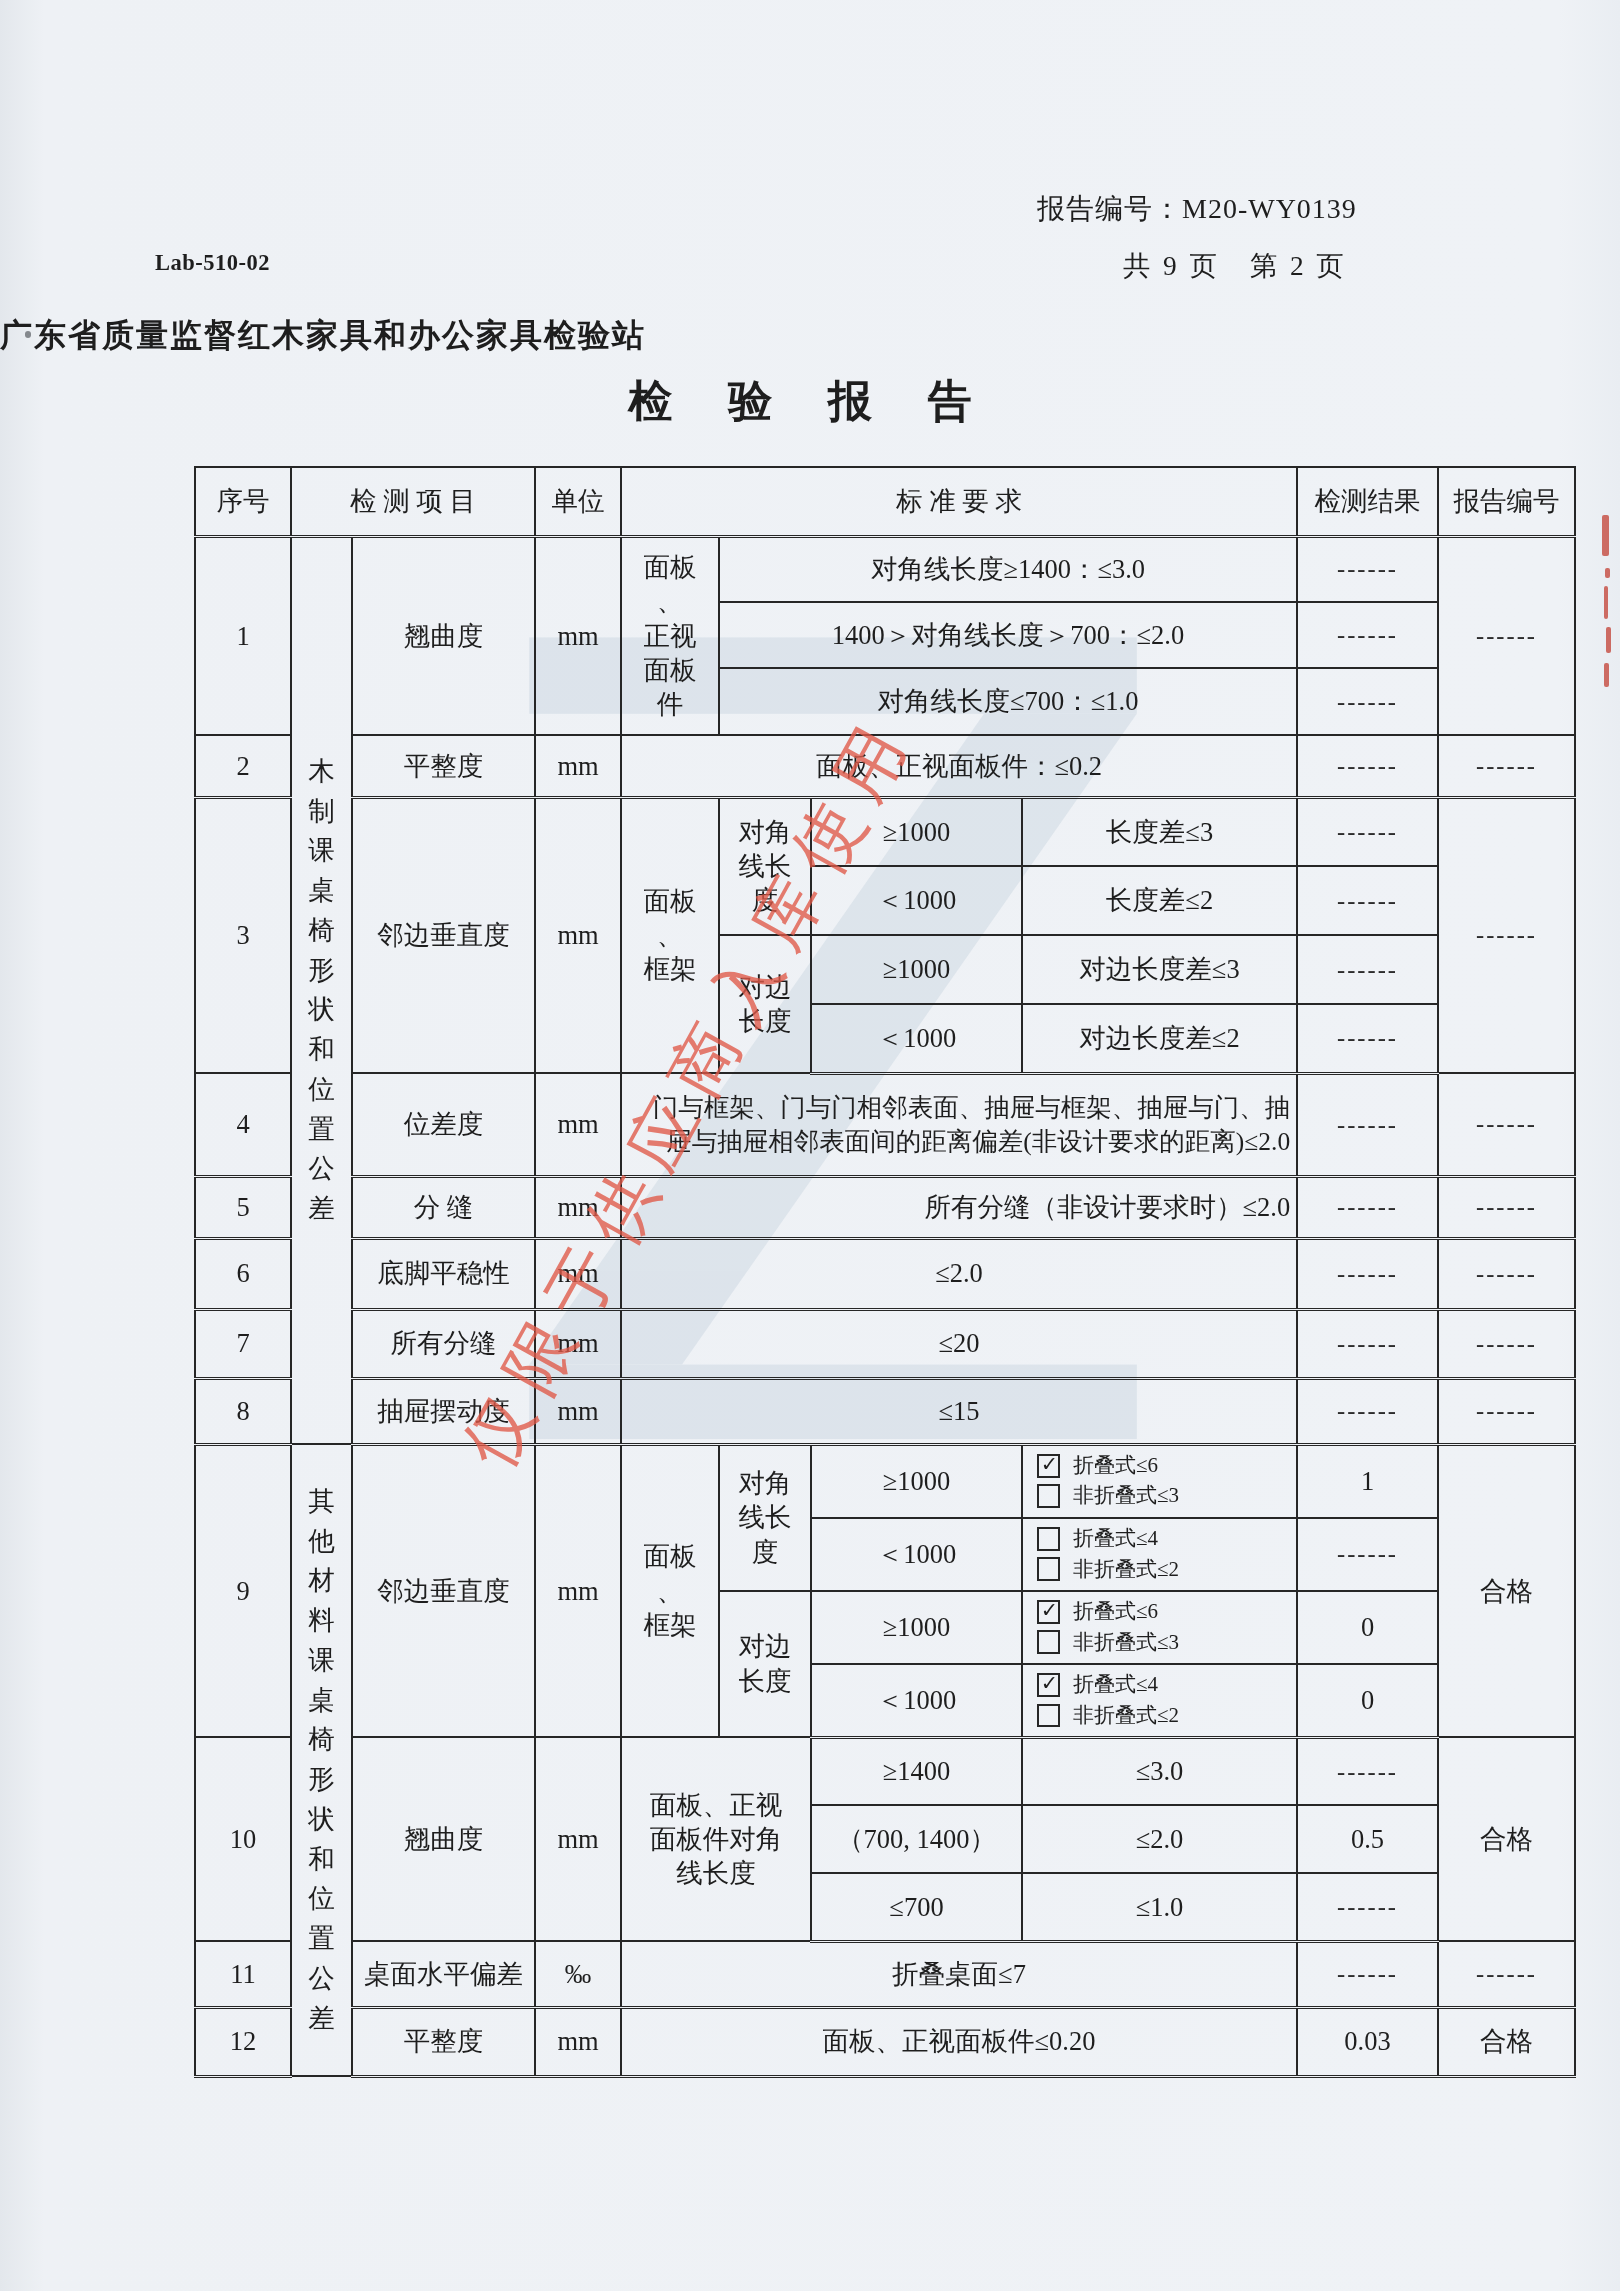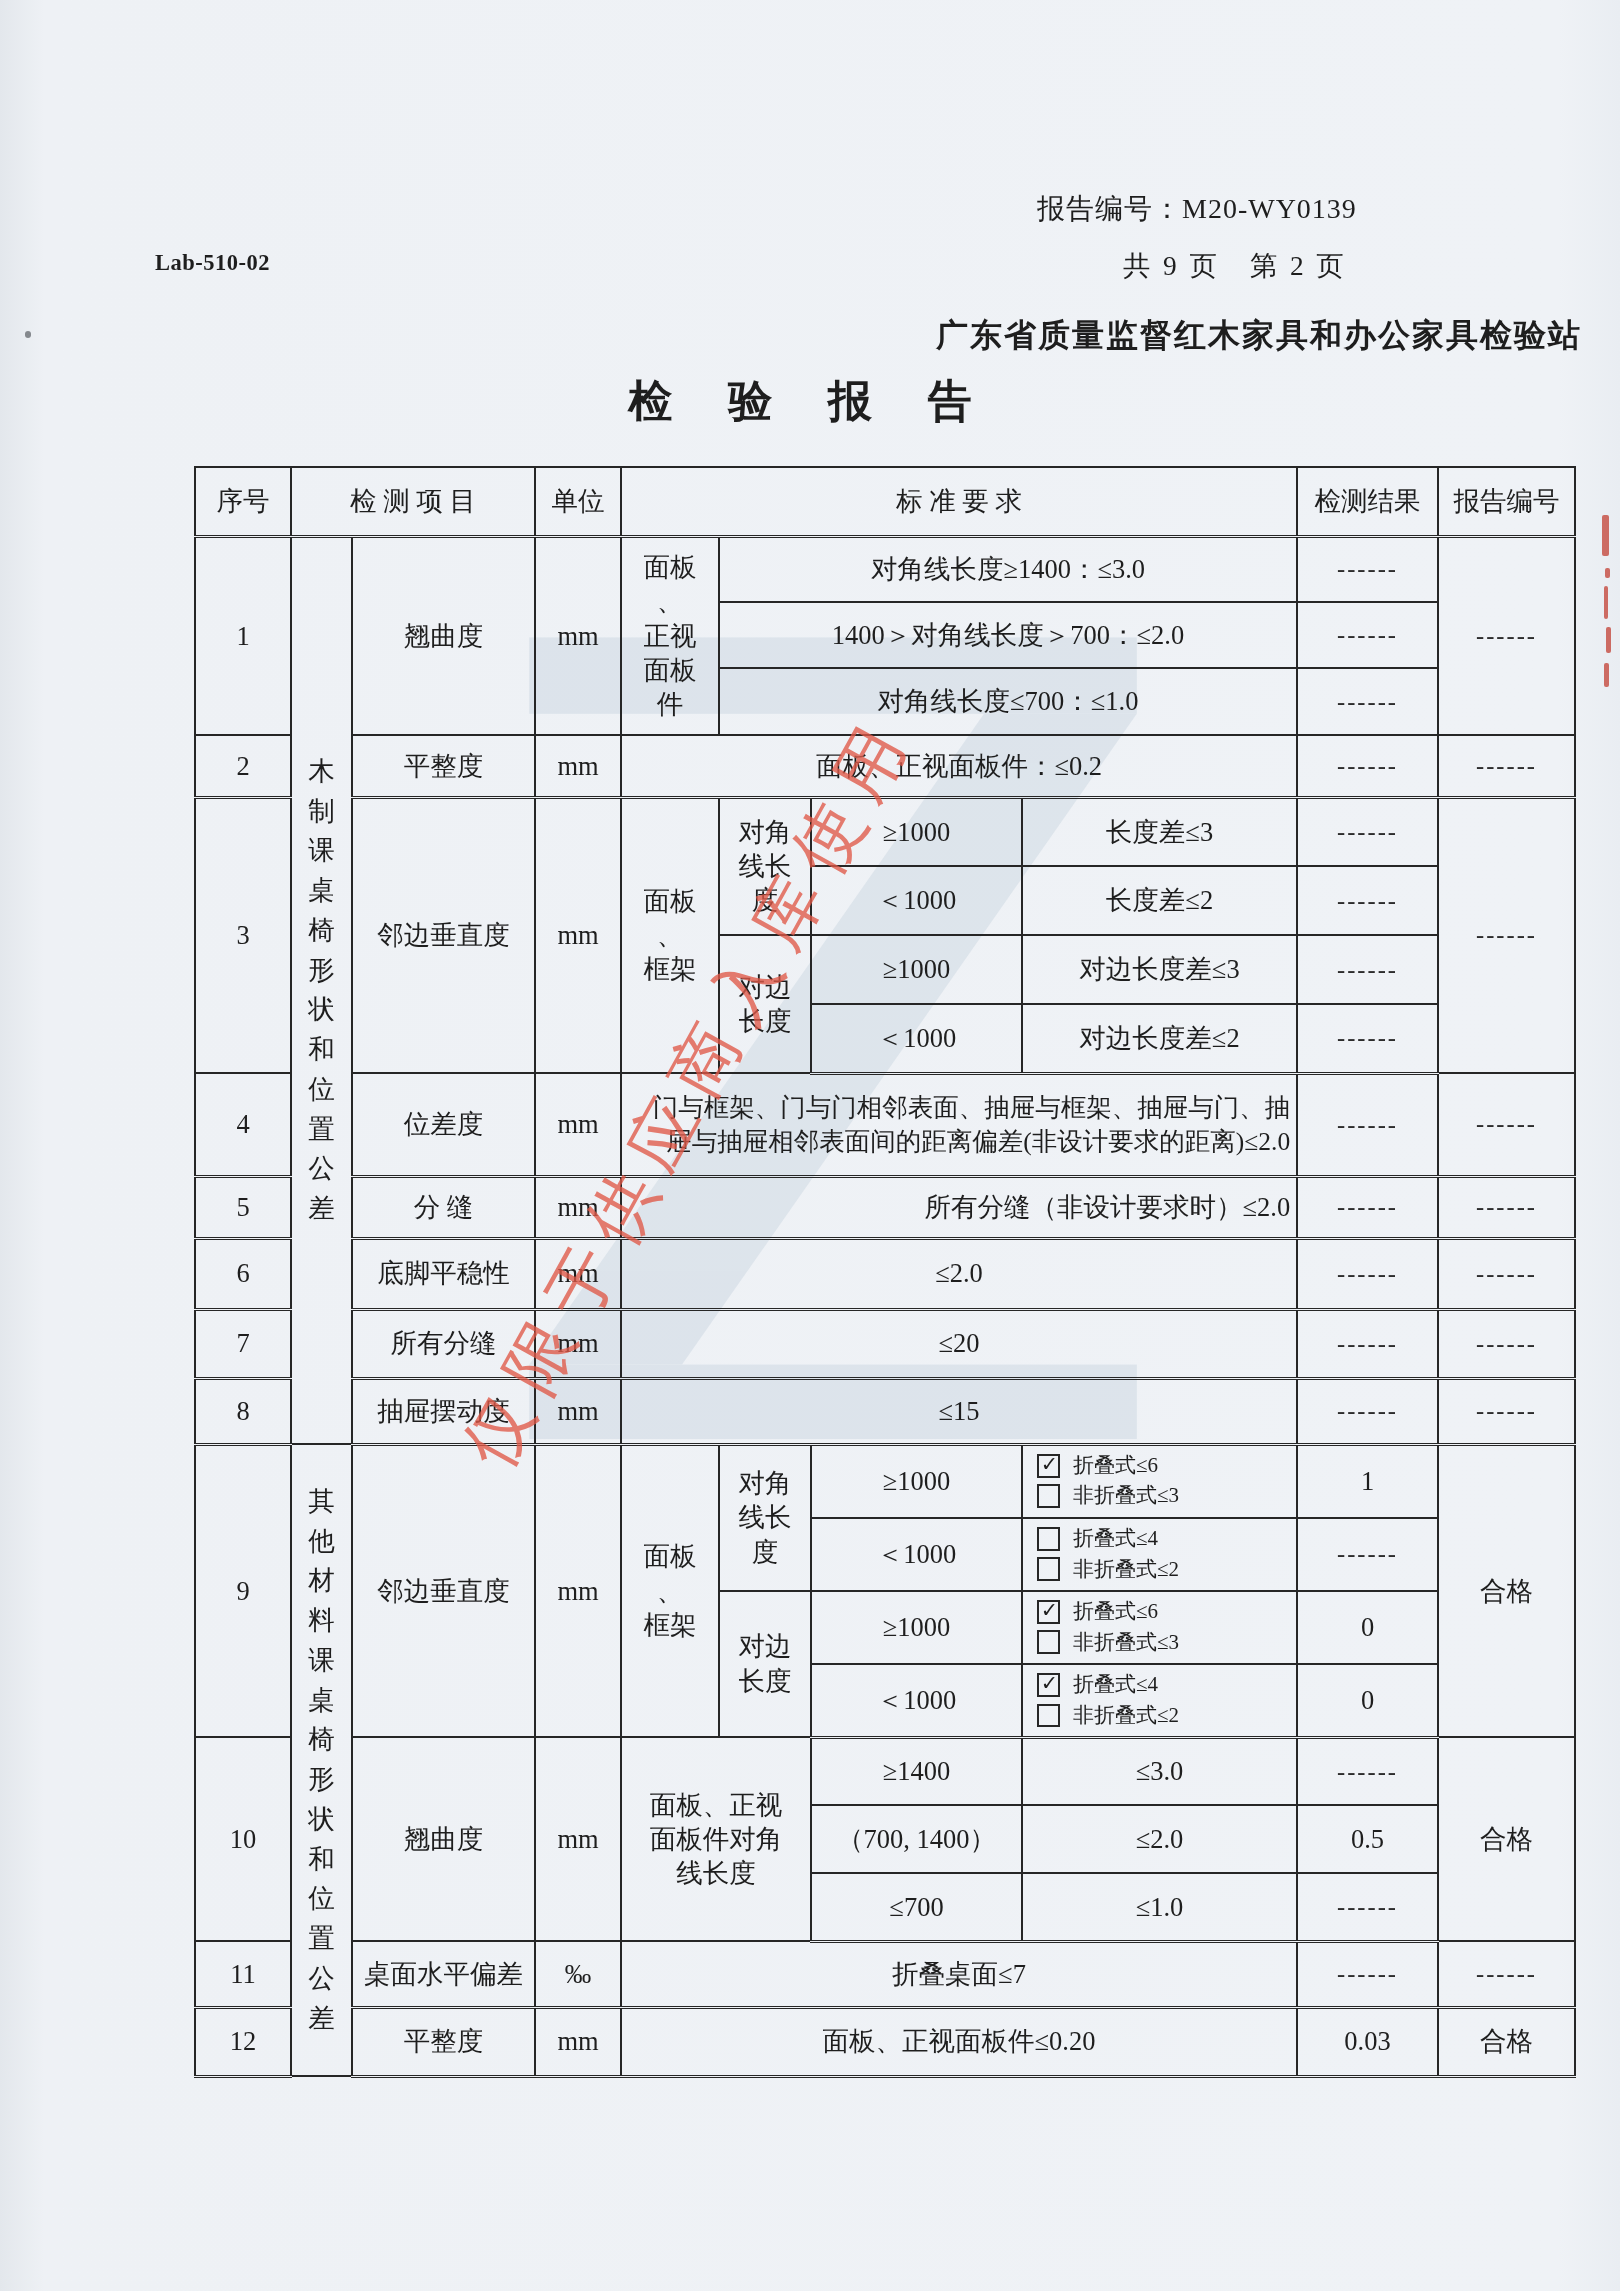--- a/index.html
+++ b/index.html
@@ -6,21 +6,21 @@
   body{
     width:1620px;height:2292px;position:relative;overflow:hidden;
     background:linear-gradient(90deg,#e3e7ec 0px,#eef1f5 44px,#eff2f6 1558px,#e9edf2 1620px);
     font-family:"Liberation Serif","DejaVu Serif",serif;color:#1e1e1e;
   }
   .abs{position:absolute;}
   
   .doc-code{left:155px;top:202px;font-size:22.5px;font-weight:bold;letter-spacing:0.5px;margin-top:48px;}
   .report-no{left:1037px;top:190px;font-size:28px;letter-spacing:1px;}
   .page-info{left:1123px;top:248px;font-size:27.4px;letter-spacing:2.9px;text-align:center;}
-  .org-title{left:0;top:314px;width:1582px;text-align:right;font-size:32px;font-weight:bold;letter-spacing:2px;}
+  .org-title{left:0;top:314px;width:1582px;text-align:left;font-size:32px;font-weight:bold;letter-spacing:2px;}
   .report-title{left:0;top:372px;width:1582px;text-align:center;font-size:44px;font-weight:bold;letter-spacing:5.9px;margin-left:12px;}
   
   .wm-z{left:0;top:0;z-index:0;}
   .wm-red{
     left:443px;top:1439px;z-index:3;transform:rotate(-61deg);transform-origin:left top;
     font-size:69px;letter-spacing:15.7px;color:#e05948;opacity:0.78;white-space:nowrap;pointer-events:none;
   }
   .stamp-mark{background:#c0392b;opacity:0.72;border-radius:2px;z-index:3;}
   .speck{left:24.5px;top:331px;width:6.9px;height:6.9px;background:#6b6f74;border-radius:50%;opacity:0.8;}
   

